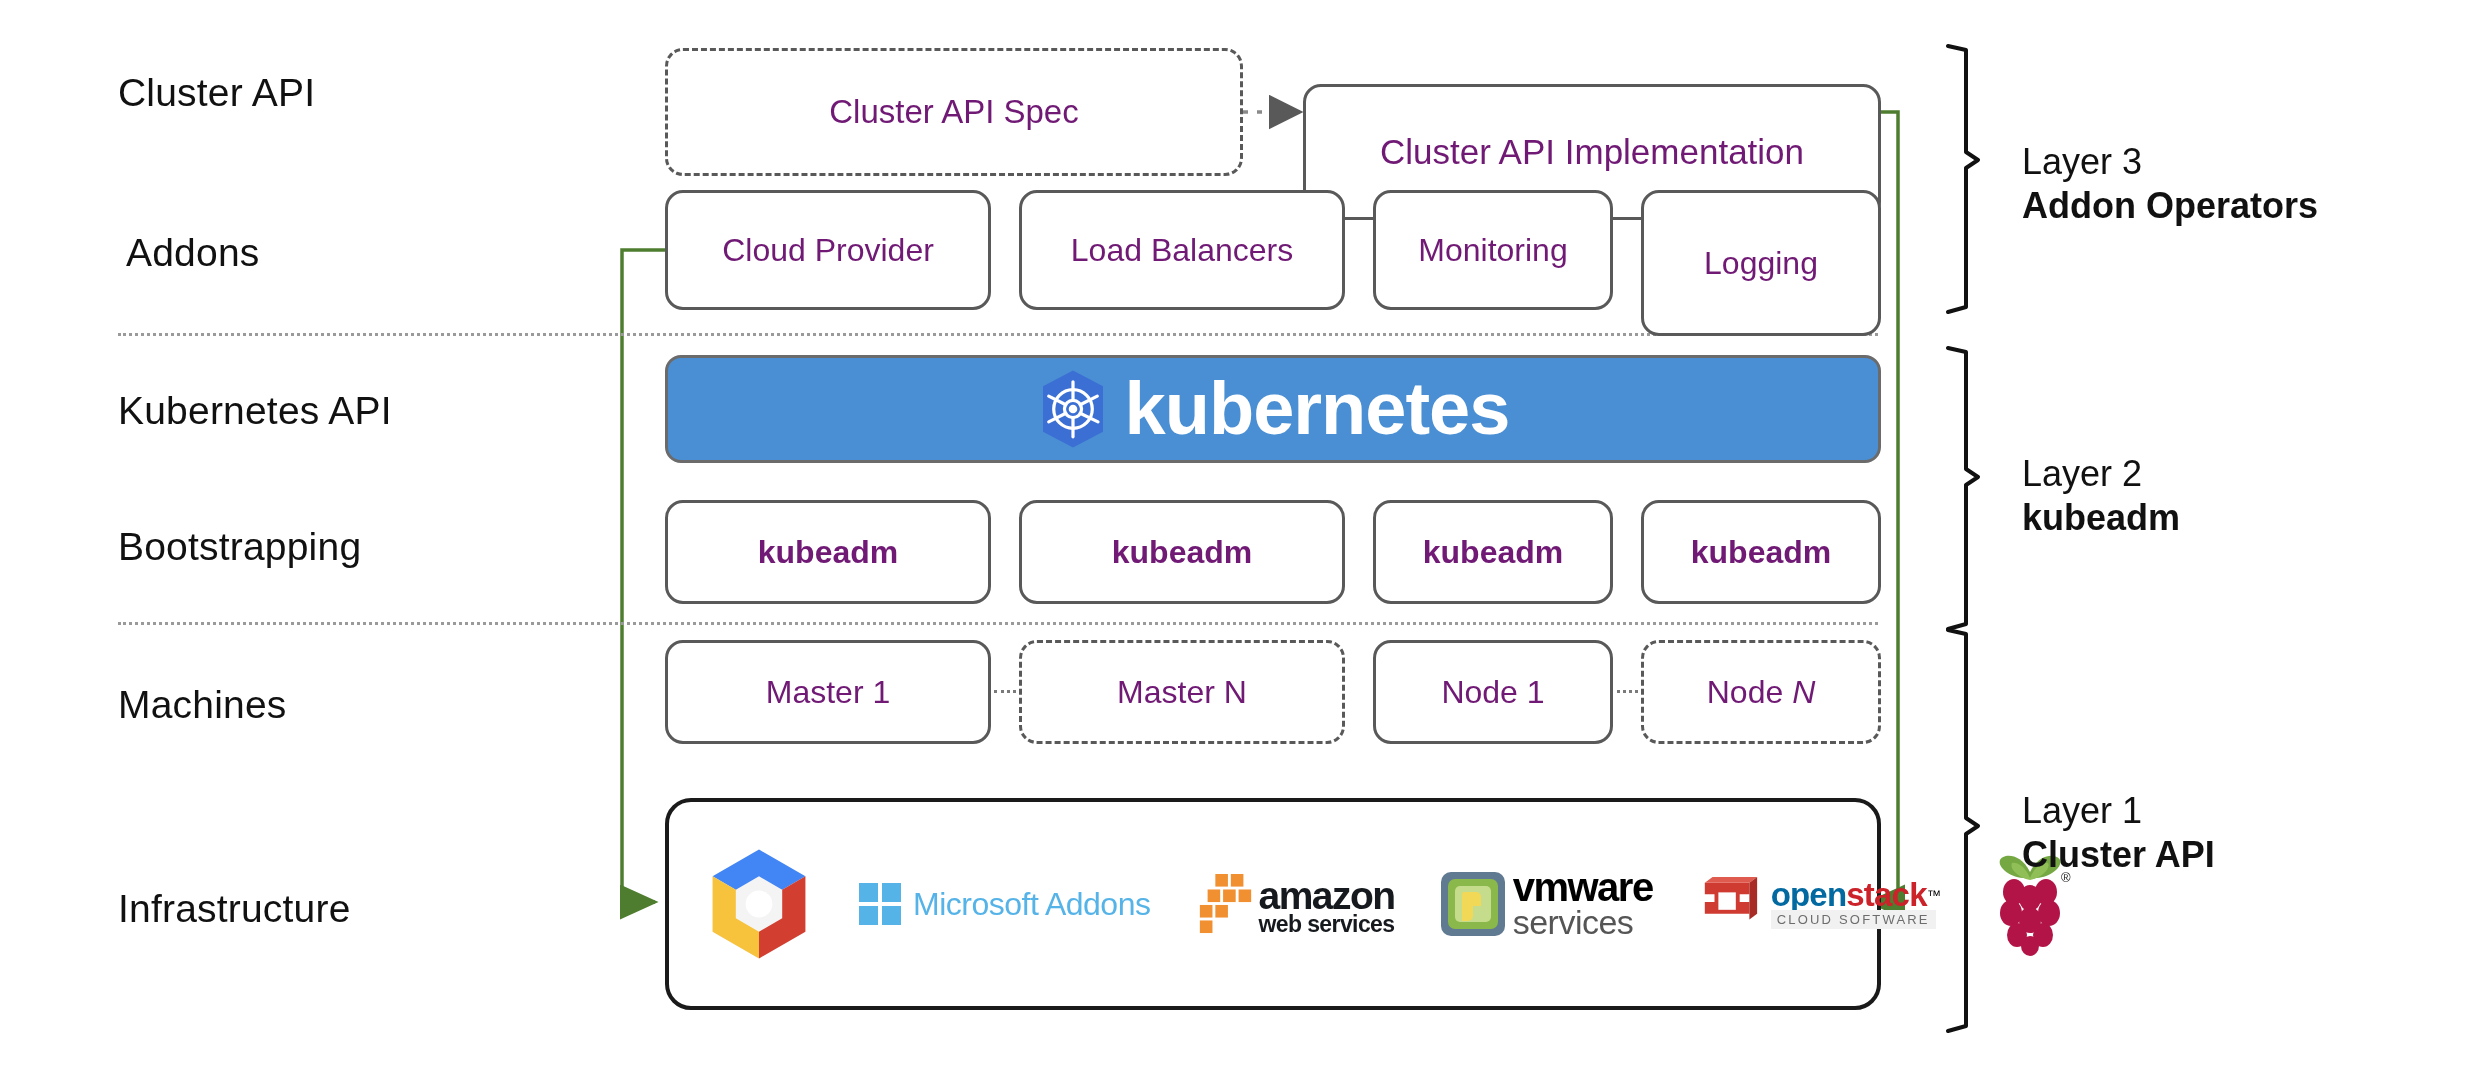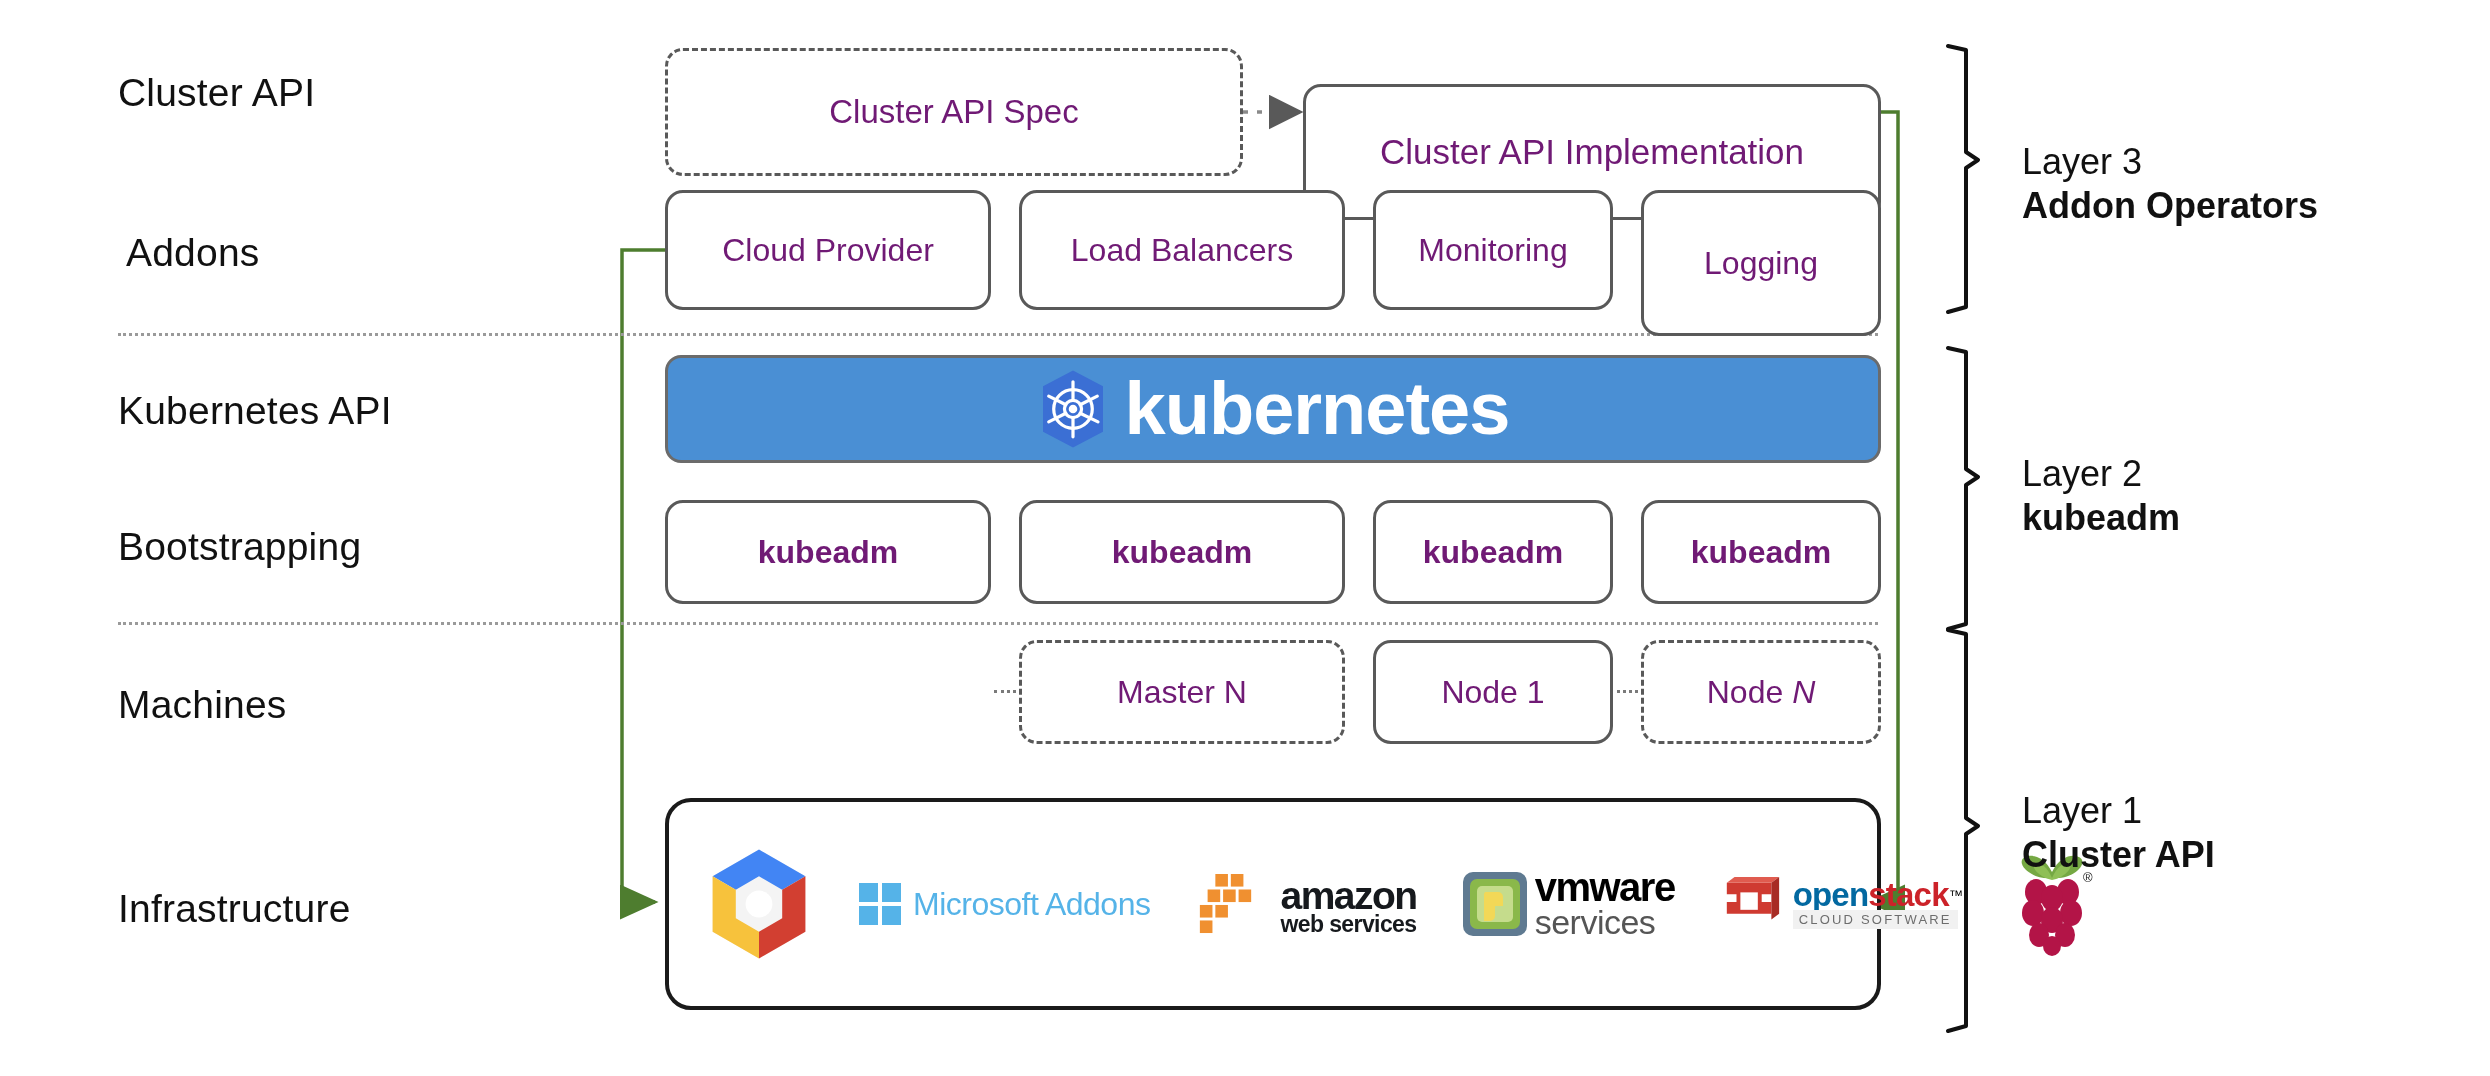--- a/index.html
+++ b/index.html
@@ -183,20 +183,21 @@
       </svg>
     </span>
     <span class="k8s-word">kubernetes</span>
   </div>
 
   <div class="box bold" style="left:665px; top:500px; width:326px; height:104px;">kubeadm</div>
   <div class="box bold" style="left:1019px; top:500px; width:326px; height:104px;">kubeadm</div>
   <div class="box bold" style="left:1373px; top:500px; width:240px; height:104px;">kubeadm</div>
   <div class="box bold" style="left:1641px; top:500px; width:240px; height:104px;">kubeadm</div>
 
+  <div class="box" style="left:665px; top:640px; width:326px; height:104px;">Master 1</div>
   <div class="box dashed" style="left:1019px; top:640px; width:326px; height:104px;">Master N</div>
   <div class="box" style="left:1373px; top:640px; width:240px; height:104px;">Node 1</div>
   <div class="box dashed" style="left:1641px; top:640px; width:240px; height:104px;">
     <span>
       
       <span>Node&nbsp;</span><i>N</i>
     </span>
   </div>
 
   <div style="position:absolute;left:994px;top:690px;width:22px;border-top:3px dotted #7a7a7a;"></div>
@@ -219,21 +220,21 @@
       <div class="logo-cell" style="gap:12px;">
         <svg width="42" height="42" viewBox="0 0 42 42" aria-hidden="true">
           <rect x="0" y="0" width="19" height="19" fill="#55b3e8"></rect>
           <rect x="23" y="0" width="19" height="19" fill="#55b3e8"></rect>
           <rect x="0" y="23" width="19" height="19" fill="#55b3e8"></rect>
           <rect x="23" y="23" width="19" height="19" fill="#55b3e8"></rect>
         </svg>
         <span class="azure-txt">Microsoft Addons</span>
       </div>
 
-      <div class="logo-cell" style="gap:24px;align-items:flex-end;">
+      <div class="logo-cell" style="gap:2px;align-items:flex-end;">
         <svg width="60" height="64" viewBox="0 0 62 66" aria-hidden="true">
           <g fill="#f09030">
             <rect x="20" y="2" width="13" height="13"></rect>
               <rect x="36" y="2" width="13" height="13"></rect>
             <rect x="12" y="18" width="13" height="13"></rect>
               <rect x="28" y="18" width="13" height="13"></rect>
             <rect x="44" y="18" width="13" height="13"></rect>
             <rect x="4" y="34" width="13" height="13"></rect>
               <rect x="20" y="34" width="13" height="13"></rect>
             <rect x="4" y="50" width="13" height="13"></rect>

